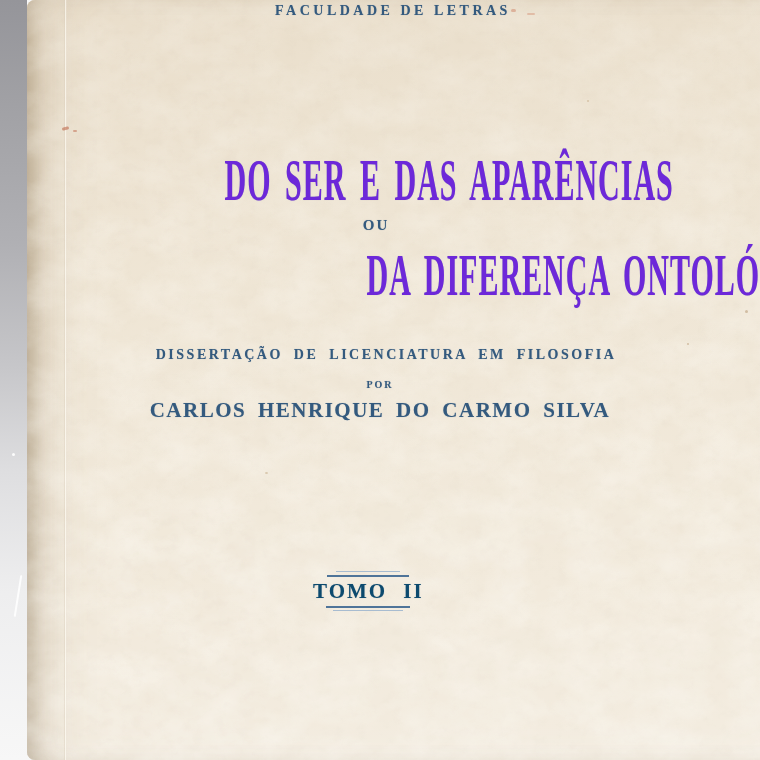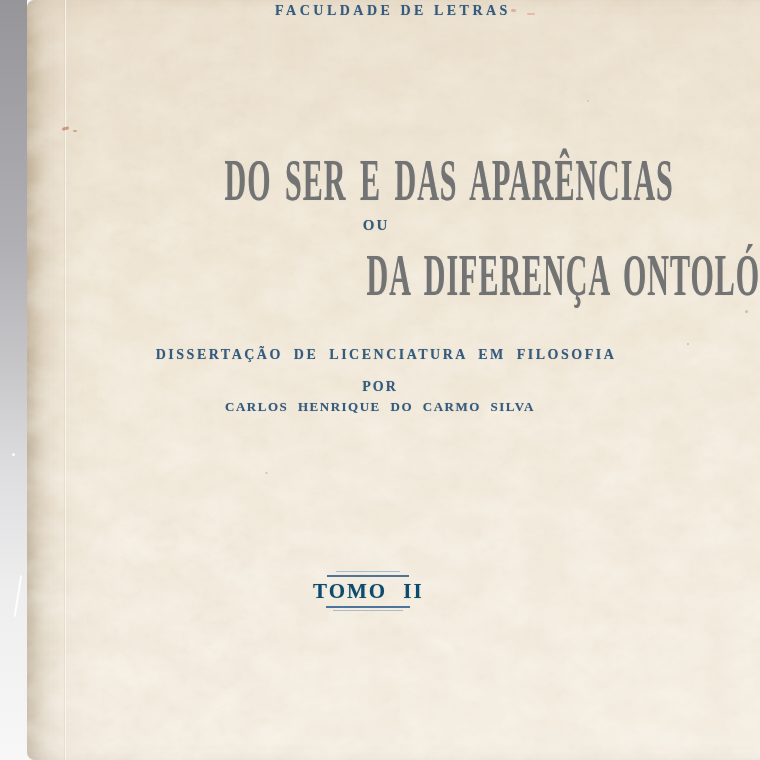--- a/index.html
+++ b/index.html
@@ -91,21 +91,21 @@
     white-space: nowrap;
   }
   .institution {
     top: 4px;
     font-size: 14px;
     letter-spacing: 3.5px;
     transform: translateX(13px);
   }
   .big-title {
     font-size: 60px;
-    color: #737373;
+    color: #6d28d9;
   }
   .big-title .condense {
     display: inline-block;
     transform: scaleX(0.5);
     letter-spacing: 2px;
     word-spacing: 10px;
   }
   .title-line1 { top: 150px; }
   .title-line2 { top: 245px; }
   .connector {
@@ -116,26 +116,26 @@
   }
   .subtitle {
     top: 348px;
     font-size: 14px;
     letter-spacing: 2.5px;
     word-spacing: 5px;
     transform: translateX(6px);
   }
   .byline {
     top: 380px;
-    font-size: 14px;
+    font-size: 10px;
     letter-spacing: 2px;
   }
   .author {
     top: 400px;
-    font-size: 13px;
+    font-size: 21px;
     letter-spacing: 1.5px;
     word-spacing: 5px;
     text-align: center;
   }
 
   
   .volume-block {
     position: absolute;
     top: 571px;
     left: 50%;

